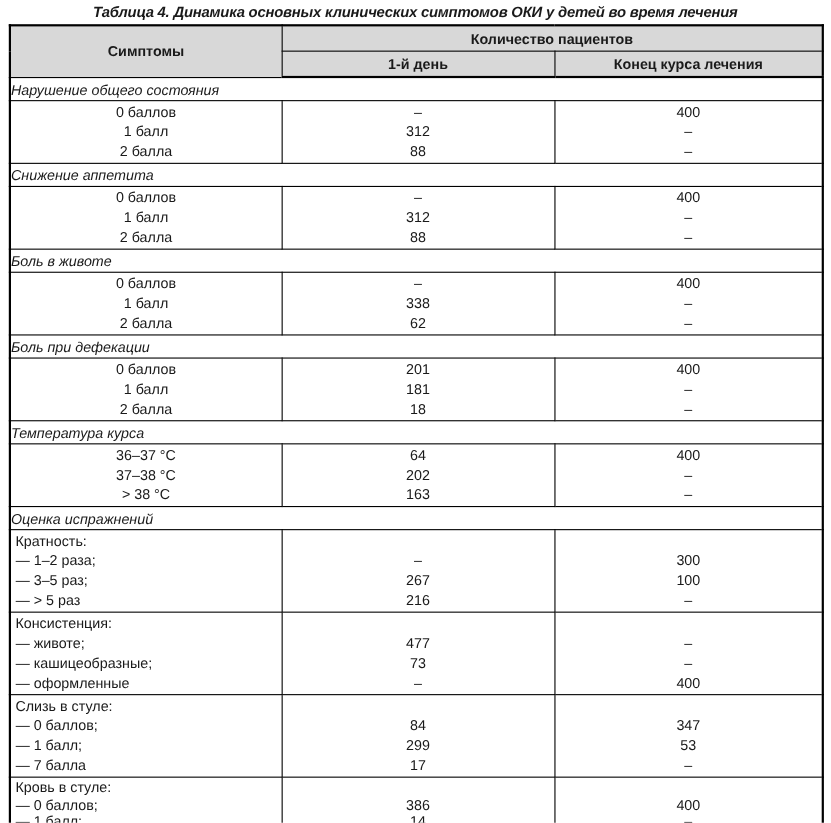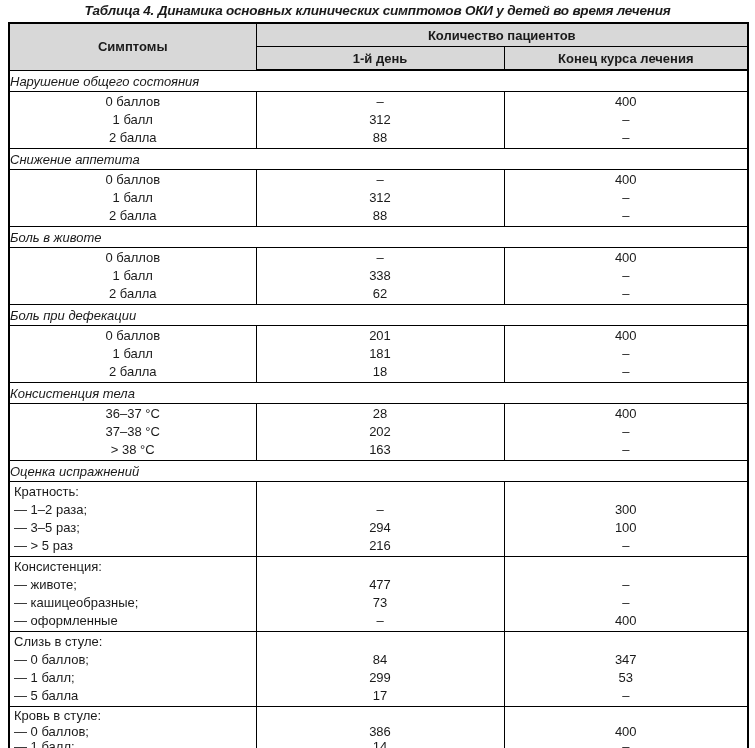--- a/index.html
+++ b/index.html
@@ -179,30 +179,30 @@
             <div class="line">181</div>
             <div class="line">18</div>
           </td>
           <td class="val">
             <div class="line">400</div>
             <div class="line">–</div>
             <div class="line">–</div>
           </td>
         </tr>
         <tr>
-          <td colspan="3" class="section-name">Консистенция тела</td>
+          <td colspan="3" class="section-name">Температура курса</td>
         </tr>
         <tr class="block-row">
           <td class="sym center">
             <div class="line">36–37 °C</div>
             <div class="line">37–38 °C</div>
             <div class="line">&gt; 38 °C</div>
           </td>
           <td class="val">
-            <div class="line">28</div>
+            <div class="line">64</div>
             <div class="line">202</div>
             <div class="line">163</div>
           </td>
           <td class="val">
             <div class="line">400</div>
             <div class="line">–</div>
             <div class="line">–</div>
           </td>
         </tr>
         <tr>
@@ -211,21 +211,21 @@
         <tr class="block-row">
           <td class="sym left">
             <div class="line">Кратность:</div>
             <div class="line">— 1–2 раза;</div>
             <div class="line">— 3–5 раз;</div>
             <div class="line">— &gt; 5 раз</div>
           </td>
           <td class="val">
             <div class="line">&nbsp;</div>
             <div class="line">–</div>
-            <div class="line">294</div>
+            <div class="line">267</div>
             <div class="line">216</div>
           </td>
           <td class="val">
             <div class="line">&nbsp;</div>
             <div class="line">300</div>
             <div class="line">100</div>
             <div class="line">–</div>
           </td>
         </tr>
         <tr class="block-row">
@@ -246,21 +246,21 @@
             <div class="line">–</div>
             <div class="line">–</div>
             <div class="line">400</div>
           </td>
         </tr>
         <tr class="block-row">
           <td class="sym left">
             <div class="line">Слизь в стуле:</div>
             <div class="line">— 0 баллов;</div>
             <div class="line">— 1 балл;</div>
-            <div class="line">— 5 балла</div>
+            <div class="line">— 7 балла</div>
           </td>
           <td class="val">
             <div class="line">&nbsp;</div>
             <div class="line">84</div>
             <div class="line">299</div>
             <div class="line">17</div>
           </td>
           <td class="val">
             <div class="line">&nbsp;</div>
             <div class="line">347</div>

